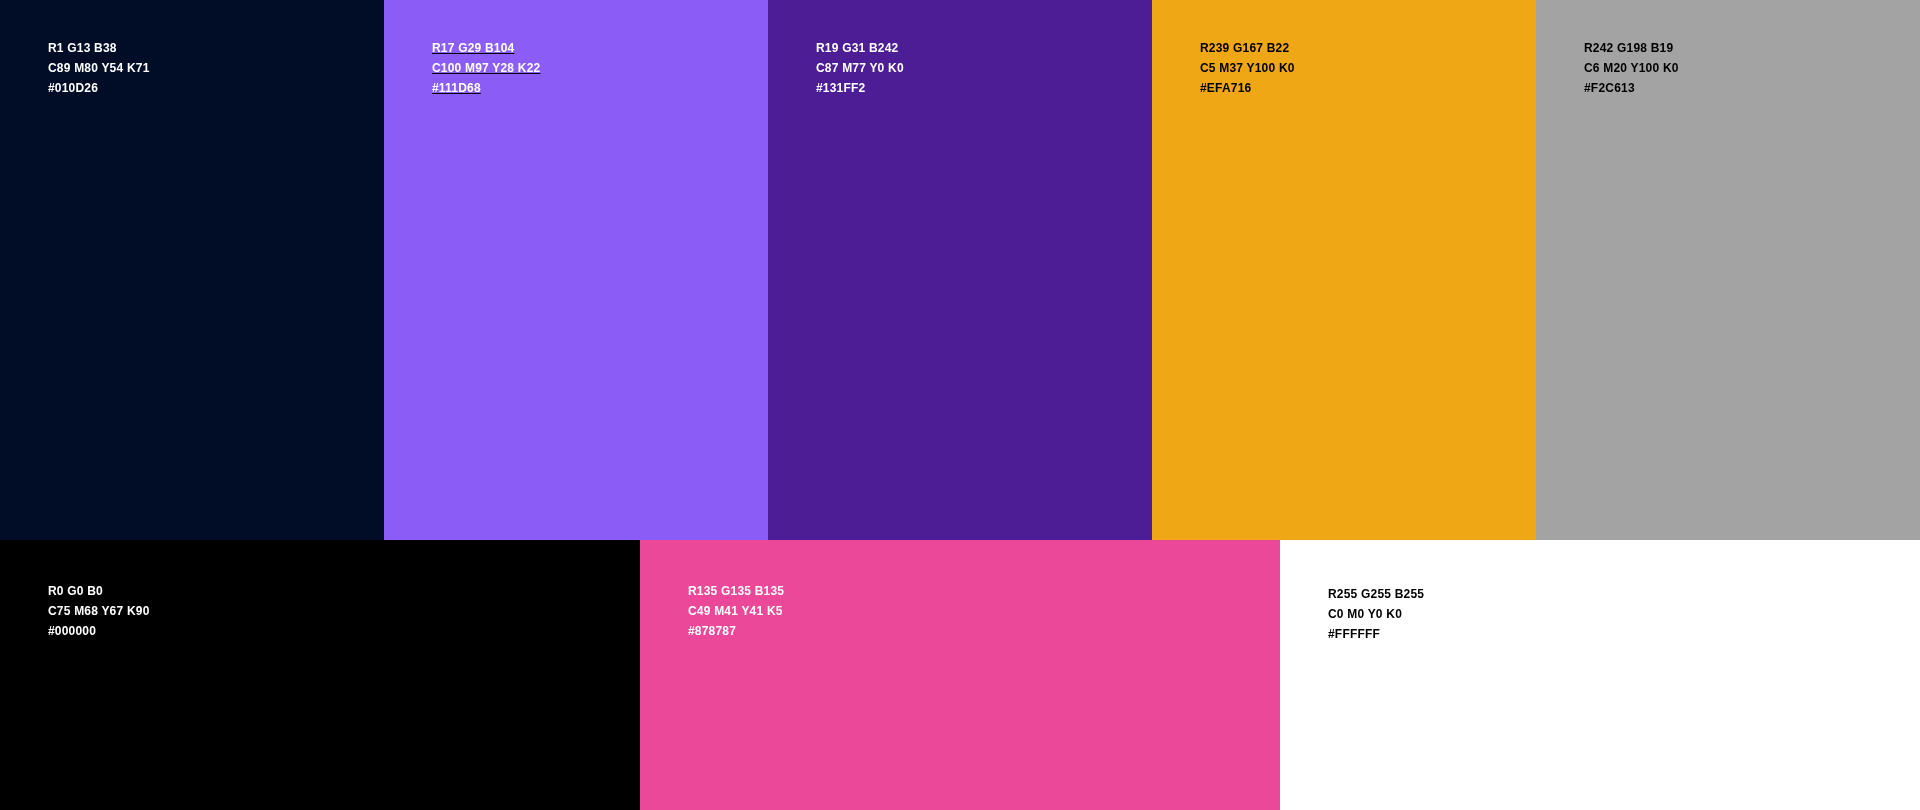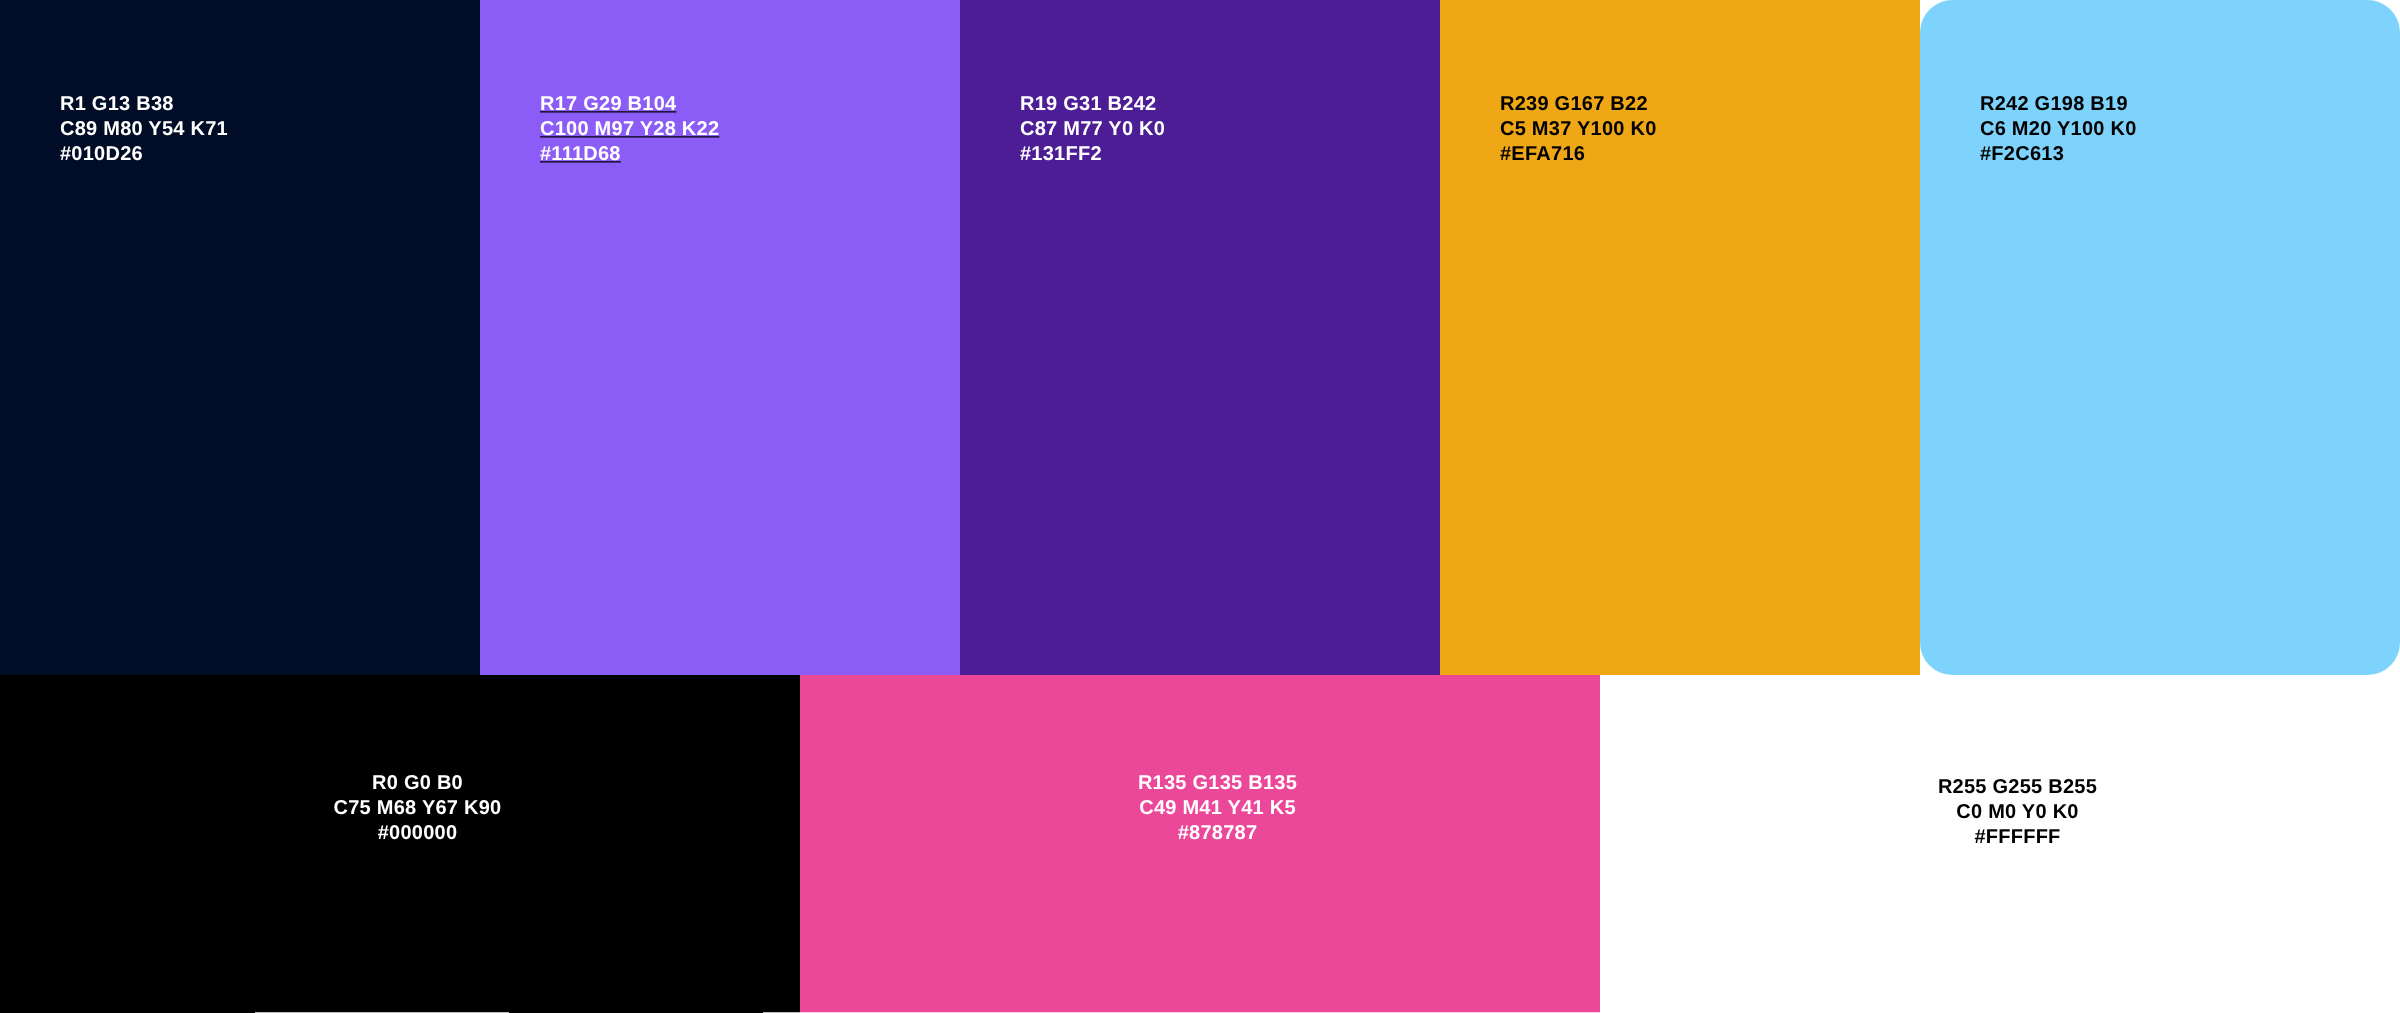--- a/index.html
+++ b/index.html
@@ -20,43 +20,42 @@
     height: 810px;
     display: flex;
     flex-direction: column;
   }
   .palette-row {
     display: flex;
     flex-direction: row;
     width: 100%;
   }
   #row-top    { height: 540px; }
-  #row-bottom { height: 337px; text-align: center; }
+  #row-bottom { height: 337px; }
 
   .swatch {
     position: relative;
     box-sizing: border-box;
     padding: 38px 20px 0 48px;
     overflow: hidden;
   }
   #row-top .swatch    { flex: 0 0 384px; width: 384px; height: 540px; }
   #row-bottom .swatch { flex: 0 0 640px; width: 640px; height: 270px; }
 
   
   #row-bottom .swatch { padding-top: 41px; }
   #row-bottom .swatch.swatch-white { padding-top: 44px; border-radius: 30px; }
 
   .swatch-labels {
     display: block;
-    font-size: 16px;
+    font-size: 12px;
     font-weight: bold;
     line-height: 20.2px;
     letter-spacing: 0.2px;
     white-space: nowrap;
-    margin-top: 36px;
   }
   .swatch-line { display: block; }
 
   .text-light .swatch-labels { color: #ffffff; }
   .text-dark  .swatch-labels { color: #000000; }
 </style>
 </head>
 <body>
 
 <div id="palette">
@@ -88,21 +87,21 @@
     </div>
 
     <div class="swatch text-dark" style="background: rgb(239, 167, 22);">
       <div class="swatch-labels">
         <span class="swatch-line">R239 G167 B22</span>
         <span class="swatch-line">C5 M37 Y100 K0</span>
         <span class="swatch-line">#EFA716</span>
       </div>
     </div>
 
-    <div class="swatch text-dark" style="background: #7dd3fc; border-radius: 26px;">
+    <div class="swatch text-dark" style="background: #a3a3a3;">
       <div class="swatch-labels">
         <span class="swatch-line">R242 G198 B19</span>
         <span class="swatch-line">C6 M20 Y100 K0</span>
         <span class="swatch-line">#F2C613</span>
       </div>
     </div>
 
   </div>
 
   <div class="palette-row" id="row-bottom">

